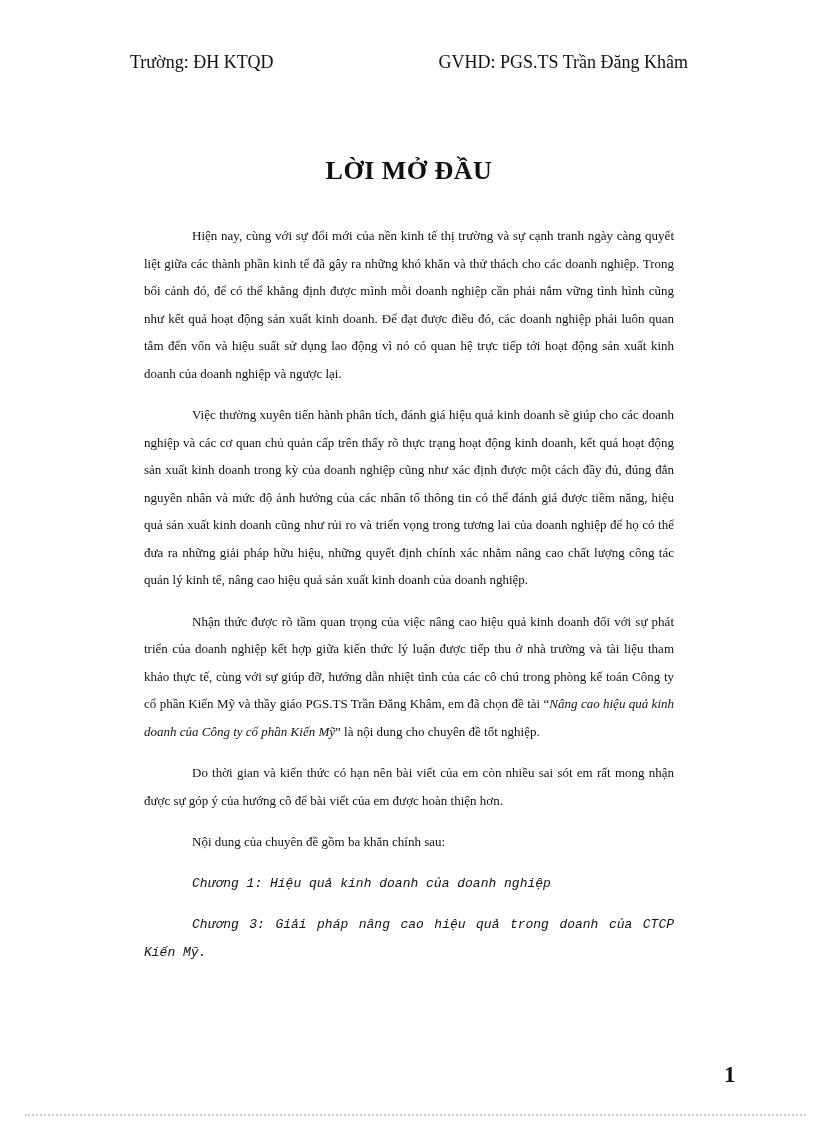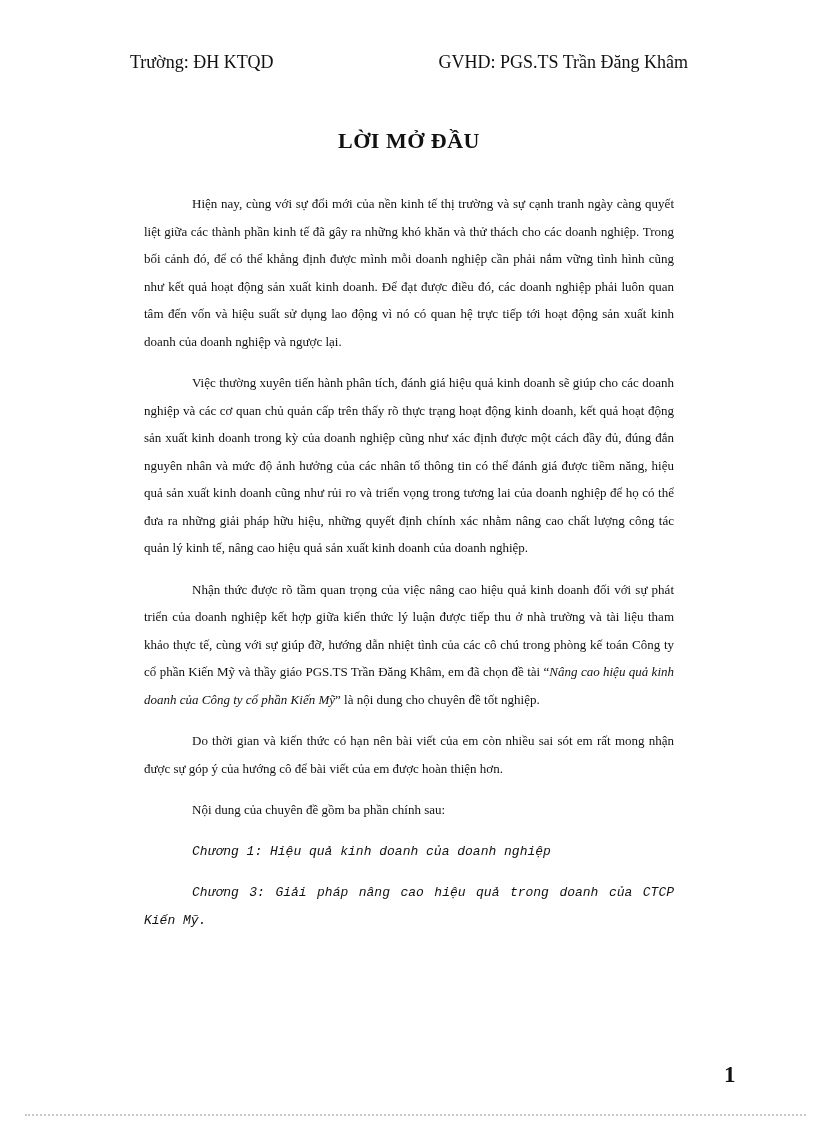--- a/index.html
+++ b/index.html
@@ -21,22 +21,22 @@
   .doc-header {
     display: flex;
     justify-content: space-between;
     font-size: 18px;
     line-height: 20px;
     white-space: nowrap;
   }
   .doc-title {
     text-align: center;
     font-weight: bold;
-    font-size: 22px;
-    margin-top: 56px;
+    font-size: 26px;
+    margin-top: 84px;
     margin-bottom: 36px;
     letter-spacing: 0.5px;
   }
   .body-text p {
     margin: 14px;
     font-size: 13px;
     line-height: 27.5px;
     text-align: justify;
     text-indent: 48px;
   }
@@ -90,21 +90,21 @@
     <span>GVHD:  PGS.TS  Trần  Đăng  Khâm</span>
   </div>
 
   <div class="doc-title">LỜI MỞ ĐẦU</div>
 
   <div class="body-text">
     <p>Hiện nay, cùng với sự đổi mới của nền kinh tế thị trường và sự cạnh tranh ngày càng quyết liệt giữa các thành phần kinh tế đã gây ra những khó khăn và thử thách cho các doanh nghiệp. Trong bối cảnh đó, để có thể khẳng định được mình mỗi doanh nghiệp cần phải nắm vững tình hình cũng như kết quả hoạt động sản xuất kinh doanh. Để đạt được điều đó, các doanh nghiệp phải luôn quan tâm đến vốn và hiệu suất sử dụng lao động vì nó có quan hệ trực tiếp tới hoạt động sản xuất kinh doanh của doanh nghiệp và ngược lại.</p>
     <p>Việc thường xuyên tiến hành phân tích, đánh giá hiệu quả kinh doanh sẽ giúp cho các doanh nghiệp và các cơ quan chủ quản cấp trên thấy rõ thực trạng hoạt động kinh doanh, kết quả hoạt động sản xuất kinh doanh trong kỳ của doanh nghiệp cũng như xác định được một cách đầy đủ, đúng đắn nguyên nhân và mức độ ảnh hưởng của các nhân tố thông tin có thể đánh giá được tiềm năng, hiệu quả sản xuất kinh doanh cũng như rủi ro và triển vọng trong tương lai của doanh nghiệp để họ có thể đưa ra những giải pháp hữu hiệu, những quyết định chính xác nhằm nâng cao chất lượng công tác quản lý kinh tế, nâng cao hiệu quả sản xuất kinh doanh của doanh nghiệp.</p>
     <p><span>Nhận thức được rõ tầm quan trọng của việc nâng cao hiệu quả kinh doanh đối với sự phát triển của doanh nghiệp kết hợp giữa kiến thức lý luận được tiếp thu ở nhà trường và tài liệu tham khảo thực tế, cùng với sự giúp đỡ, hướng dẫn nhiệt tình của các cô chú trong phòng kế toán Công ty cổ phần Kiến Mỹ và thầy giáo PGS.TS Trần Đăng Khâm, em đã chọn đề tài “</span><span class="thesis-quote">Nâng cao hiệu quả kinh doanh của Công ty cổ phần Kiến Mỹ</span><span>”  là nội dung cho chuyên đề tốt nghiệp.</span></p>
     <p>Do thời gian và kiến thức có hạn nên bài viết của em còn nhiều sai sót em rất mong nhận được sự góp ý của hướng cô để bài viết của em được hoàn thiện hơn.</p>
-    <p class="outline-intro">Nội dung của chuyên đề gồm ba phần chính sau:</p>
+    <p class="outline-intro">Nội dung của chuyên đề gồm ba khăn chính sau:</p>
     <p class="chapter">Chương 1: Hiệu quả kinh doanh của doanh nghiệp</p>
     <p class="chapter">Chương 3: Giải pháp nâng cao hiệu quả trong doanh của CTCP  Kiến Mỹ.</p>
   </div>
 
 </div>
 
 <div class="page-number">1</div>
 
 <div class="dotted-rule"></div>
 

